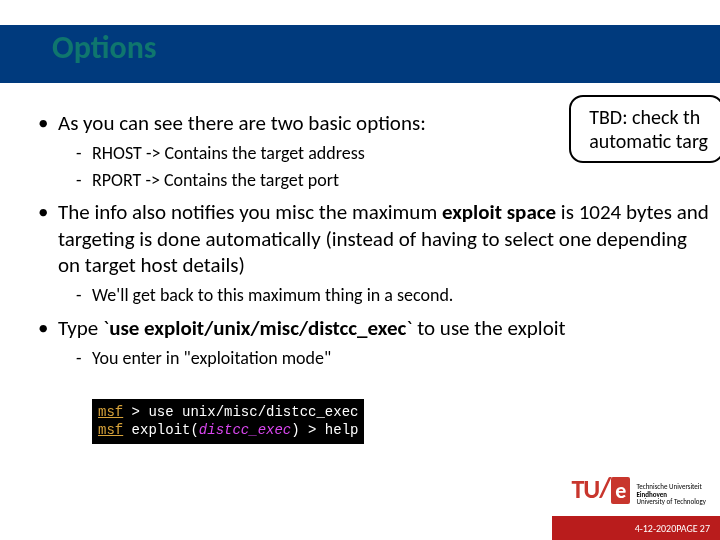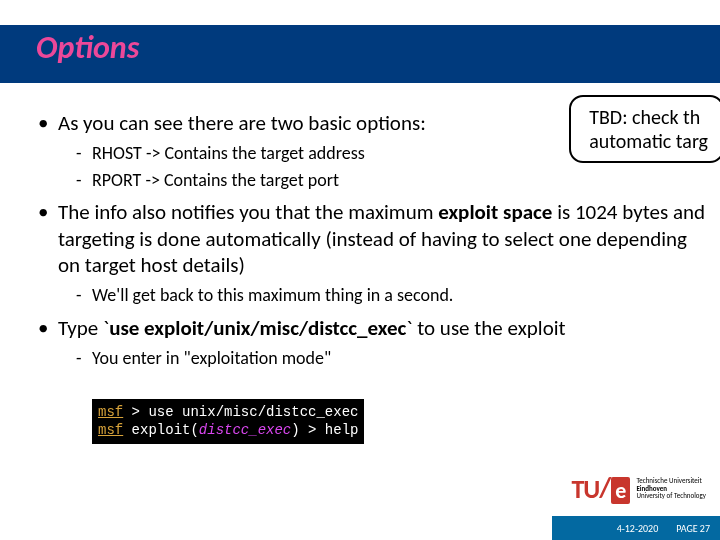--- a/index.html
+++ b/index.html
@@ -1,20 +1,20 @@
 <!DOCTYPE html>
 <html><head>
 <meta charset="utf-8">
 <style>
   * { margin: 0; padding: 0; box-sizing: border-box; }
   html, body { width: 720px; height: 540px; font-family: Calibri, Arial, sans-serif; overflow: hidden; background: #fff; }
   .slide { position: relative; width: 720px; height: 540px; background: #fff; }
 
   .header-bar { position: absolute; top: 25px; left: 0; right: 0; height: 58px; background: #003a7d; }
-  .title { position: absolute; top: 28px; left: 36px; color: #ec4899; font-size: 32px; font-weight: 700; font-style: italic; }
+  .title { position: absolute; top: 28px; left: 52px; color: #0f766e; font-size: 32px; font-weight: 700; }
 
   .body { position: absolute; top: 110px; left: 36px; right: 10px; color: #000; }
   ul.l1 { list-style: none; }
   ul.l1 > li { position: relative; padding-left: 22px; margin-bottom: 8px; font-size: 21px; line-height: 1.25; }
   ul.l1 > li::before { content: "•"; position: absolute; left: 2px; top: 0; font-size: 21px; }
 
   ul.l2 { list-style: none; margin-top: 6px; }
   ul.l2 > li { position: relative; padding-left: 34px; margin-bottom: 4px; font-size: 18px; line-height: 1.25; }
   ul.l2 > li::before { content: "-"; position: absolute; left: 18px; top: 0; font-size: 18px; }
 
@@ -35,27 +35,27 @@
   .term-red { color: #d946ef; font-style: italic; }
 
   .footer {
     position: absolute; left: 0; right: 0; bottom: 0; height: 28px;
     display: flex; align-items: center; justify-content: flex-end;
     padding: 0 14px;
   }
   .footer-left { font-size: 11px; color: #444; }
   .footer-right-band {
     position: absolute; right: 0; bottom: 0; width: 168px; height: 24px;
-    background: #0369a1; display: flex; align-items: center; justify-content: flex-end;
-    color: #fff; font-size: 10px; padding-right: 10px; gap: 18px;
+    background: #b91c1c; display: flex; align-items: center; justify-content: flex-end;
+    color: #fff; font-size: 10px; padding-right: 10px; 
   }
 
   .tue-logo {
     position: absolute; right: 14px; bottom: 34px;
-    display: flex; align-items: center; gap: 6px;
+    display: flex; align-items: flex-end; gap: 6px;
   }
   .tue-mark { font-size: 26px; font-weight: 700; color: #c8362d; letter-spacing: -1px; }
   .tue-slash { color: #c8362d; font-weight: 700; font-size: 28px; display: inline-block; transform: translateY(-1px); }
   .tue-e { background: #c8362d; color: #fff; font-weight: 700; font-size: 22px; padding: 0 4px; border-radius: 2px; }
   .tue-text { font-size: 7px; line-height: 1.1; color: #000; }
 
   b { font-weight: 700; }
   .backtick { font-family: inherit; }
 </style>
 </head>
@@ -72,21 +72,21 @@
   <div class="body">
     <ul class="l1">
       <li>
         <span>As you can see there are two basic options:</span>
         <ul class="l2">
           <li>RHOST -&gt; Contains the target address</li>
           <li>RPORT -&gt; Contains the target port</li>
         </ul>
       </li>
       <li>
-        <span>The info also notifies you that the maximum </span><b>exploit space</b><span> is 1024 bytes and targeting is done automatically (instead of having to select one depending on target host details)</span>
+        <span>The info also notifies you misc the maximum </span><b>exploit space</b><span> is 1024 bytes and targeting is done automatically (instead of having to select one depending on target host details)</span>
         <ul class="l2">
           <li>We'll get back to this maximum thing in a second.</li>
         </ul>
       </li>
       <li>
         <span class="backtick">Type `</span><b>use exploit/unix/misc/distcc_exec</b><span class="backtick">` to use the exploit</span>
         <ul class="l2">
           <li>You enter in "exploitation mode"</li>
         </ul>
       </li>

